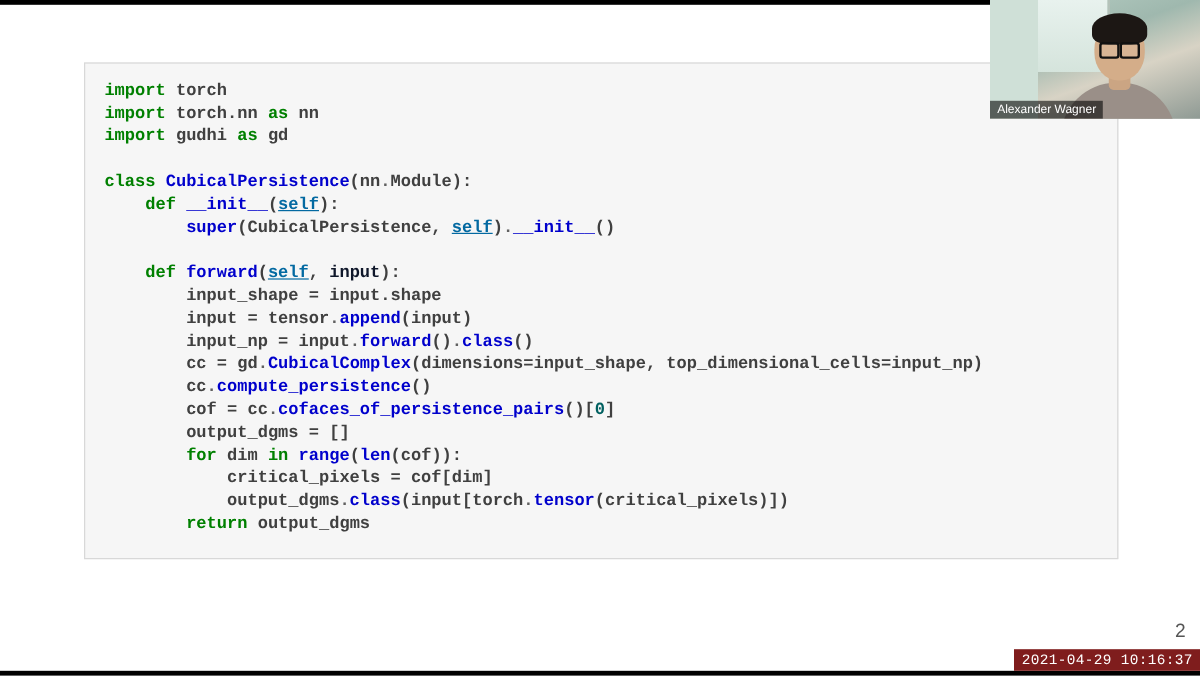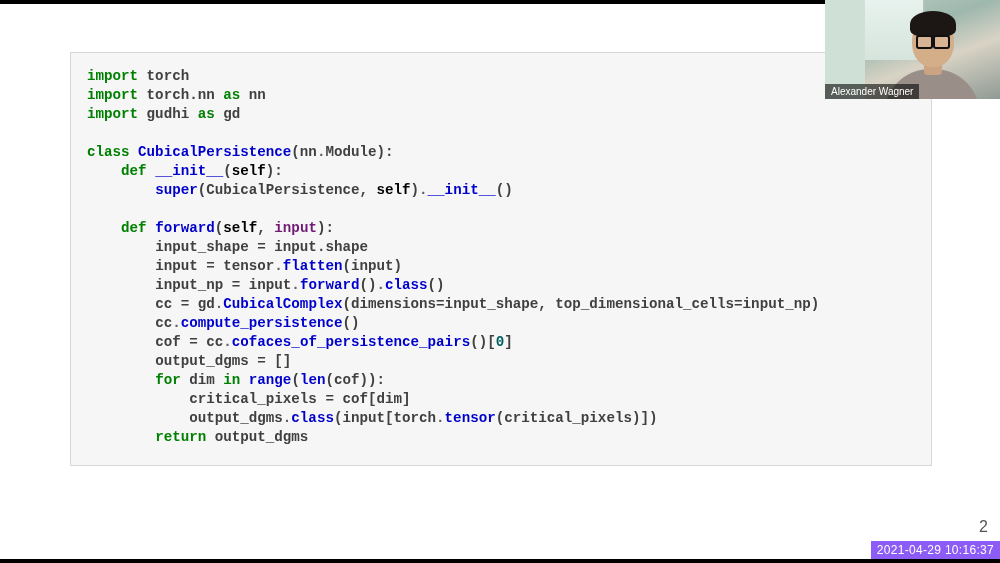--- a/index.html
+++ b/index.html
@@ -32,40 +32,40 @@
       line-height: 19px;
       white-space: pre;
       color: #404040;
       font-weight: bold;
       overflow: hidden;
     }
     .kw  { color: #008000; font-weight: bold; margin-top: 32px; } 
     .nm  { color: #404040; }                    
     .cls { color: #0000cc; font-weight: bold; } 
     .fn  { color: #0000cc; text-align: right; }                    
-    .self{ color: #000000; }                    
+    .self{ color: #0369a1; text-decoration: underline; }                    
     .op  { color: #606060; }                    
     .pn  { color: #404040; }                    
     .num { color: #006060; }                    
-    .par { color: #701a75; }                    
+    .par { color: #0f172a; }                    
     .page-num {
       position: absolute;
       bottom: 23px;
       right: 12px;
       font-family: Arial, sans-serif;
       font-size: 16px;
       color: #555;
     }
     .timestamp {
       position: absolute;
       bottom: 4px;
       right: 0;
-      background: #8b5cf6;
+      background: #7f1d1d;
       color: #fff;
-      font-family: Liberation Sans, sans-serif;
+      font-family: Liberation Mono, monospace;
       font-size: 12px;
       padding: 2px 6px;
       letter-spacing: 0.3px;
     }
     .webcam {
       position: absolute;
       top: 0;
       right: 0;
       width: 175px;
       height: 99px;
@@ -147,21 +147,21 @@
   <div class="code-box"><span class="kw">import</span> <span class="nm">torch</span>
 <span class="kw">import</span> <span class="nm">torch.nn</span> <span class="kw">as</span> <span class="nm">nn</span>
 <span class="kw">import</span> <span class="nm">gudhi</span> <span class="kw">as</span> <span class="nm">gd</span>
 
 <span class="kw">class</span> <span class="cls">CubicalPersistence</span><span class="pn">(</span><span class="nm">nn</span><span class="op">.</span><span class="nm">Module</span><span class="pn">):</span>
     <span class="kw">def</span> <span class="fn">__init__</span><span class="pn">(</span><span class="self">self</span><span class="pn">):</span>
         <span class="fn">super</span><span class="pn">(</span><span class="nm">CubicalPersistence</span><span class="pn">, </span><span class="self">self</span><span class="pn">)</span><span class="op">.</span><span class="fn">__init__</span><span class="pn">()</span>
 
     <span class="kw">def</span> <span class="fn">forward</span><span class="pn">(</span><span class="self">self</span><span class="pn">, </span><span class="par">input</span><span class="pn">):</span>
         <span class="nm">input_shape = input.shape</span>
-        <span class="nm">input = tensor</span><span class="op">.</span><span class="fn">flatten</span><span class="nm">(input)</span>
+        <span class="nm">input = tensor</span><span class="op">.</span><span class="fn">append</span><span class="nm">(input)</span>
         <span class="nm">input_np = input</span><span class="op">.</span><span class="fn">forward</span><span class="pn">()</span><span class="op">.</span><span class="fn">class</span><span class="pn">()</span>
         <span class="nm">cc = gd</span><span class="op">.</span><span class="fn">CubicalComplex</span><span class="nm">(dimensions=input_shape, top_dimensional_cells=input_np)</span>
         <span class="nm">cc</span><span class="op">.</span><span class="fn">compute_persistence</span><span class="pn">()</span>
         <span class="nm">cof = cc</span><span class="op">.</span><span class="fn">cofaces_of_persistence_pairs</span><span class="pn">()[</span><span class="num">0</span><span class="pn">]</span>
         <span class="nm">output_dgms = []</span>
         <span class="kw">for</span> <span class="nm">dim</span> <span class="kw">in</span> <span class="fn">range</span><span class="pn">(</span><span class="fn">len</span><span class="pn">(</span><span class="nm">cof</span><span class="pn">)):</span>
             <span class="nm">critical_pixels = cof[dim]</span>
             <span class="nm">output_dgms</span><span class="op">.</span><span class="fn">class</span><span class="nm">(input[torch</span><span class="op">.</span><span class="fn">tensor</span><span class="nm">(critical_pixels)])</span>
         <span class="kw">return</span> <span class="nm">output_dgms</span></div>
 

